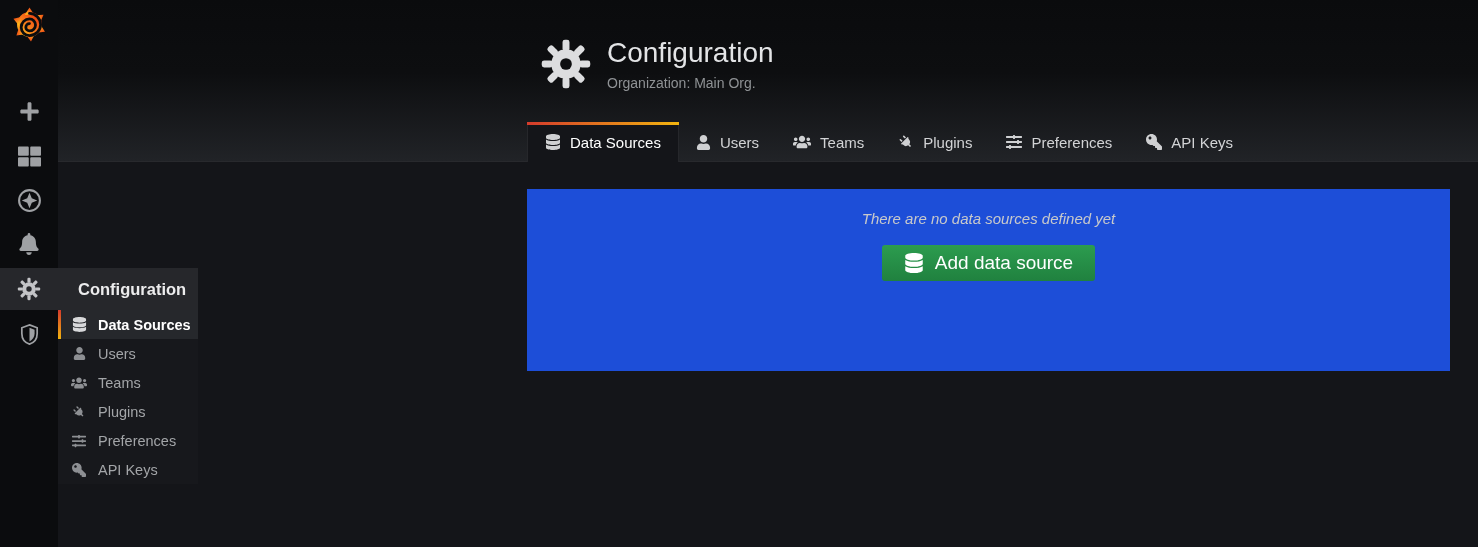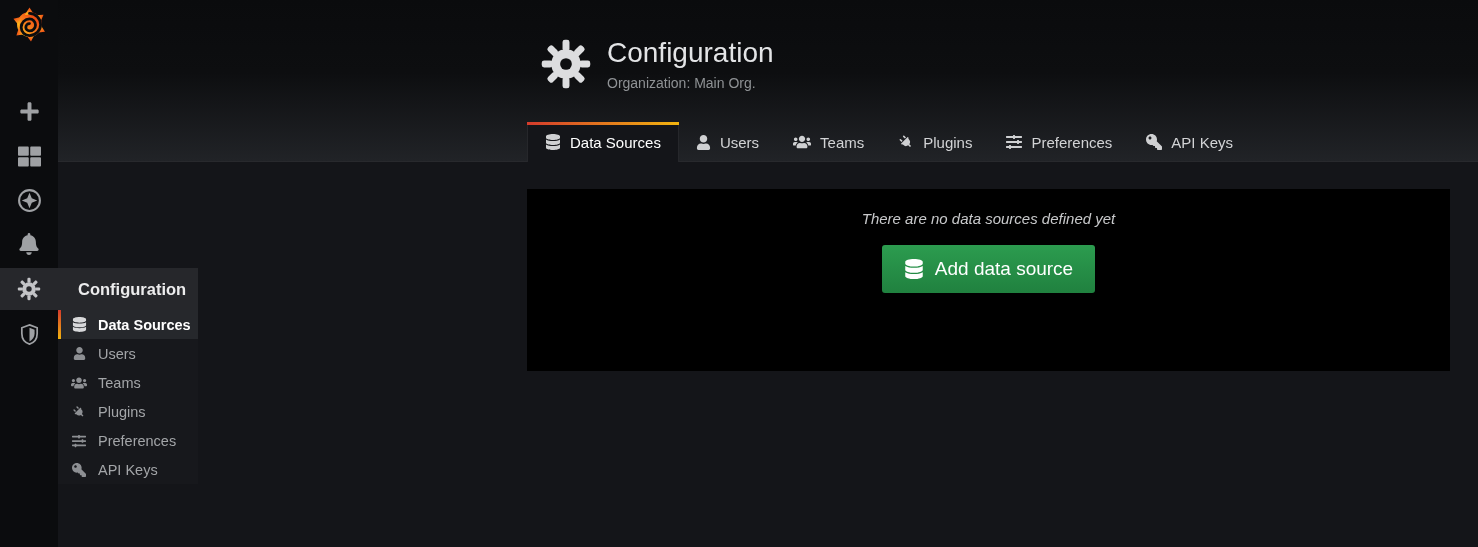--- a/index.html
+++ b/index.html
@@ -37,24 +37,24 @@
   .page-title{font-size:28px;font-weight:500;color:#e3e4e6;line-height:34px;}
   .page-subtitle{font-size:14px;color:#8f9295;margin-top:5px;}
   
   .tabs{position:absolute;left:469px;bottom:-1px;height:40px;display:flex;align-items:stretch;}
   .tab{display:flex;align-items:center;gap:9px;padding:0 17px;color:#d2d3d5;font-size:15px;cursor:pointer;position:relative;}
   .tab .t-icon{display:flex;align-items:center;color:#cfd0d2;}
   .tab.active{background:#141519;color:#ffffff;border-left:1px solid #26272b;border-right:1px solid #26272b;}
   .tab.active::before{content:"";position:absolute;top:0;left:-1px;right:-1px;height:3px;
     background:linear-gradient(to right,#d43b2c,#f2b40f);}
   
-  .panel{position:absolute;left:527px;top:189px;width:923px;height:182px;background:#000000;
+  .panel{position:absolute;left:527px;top:189px;width:923px;height:182px;background:#1d4ed8;
     display:flex;flex-direction:column;align-items:center;box-sizing:border-box;}
   .empty-msg{margin-top:21px;font-style:italic;font-size:15px;color:#c8c9cb;}
-  .add-btn{margin-top:18px;height:48px;min-width:205px;padding:0 22px;border:none;border-radius:3px;
+  .add-btn{margin-top:18px;height:36px;min-width:205px;padding:0 22px;border:none;border-radius:3px;
     background:linear-gradient(180deg,#2c9c4f,#20813f);color:#ffffff;font-size:19px;font-weight:500;
     font-family:"Liberation Sans",sans-serif;display:flex;align-items:center;justify-content:center;gap:11px;cursor:pointer;}
   .protip{margin-top:23px;font-size:14px;color:#b0b2b5;display:flex;align-items:center;gap:7px;}
   .protip .rocket{display:flex;color:#8f9194;}
   .learn-more{color:#b0b2b5;text-decoration:underline;cursor:pointer;margin-left:4px;}
 </style>
 </head>
 <body>
 
 <aside class="sidebar">

